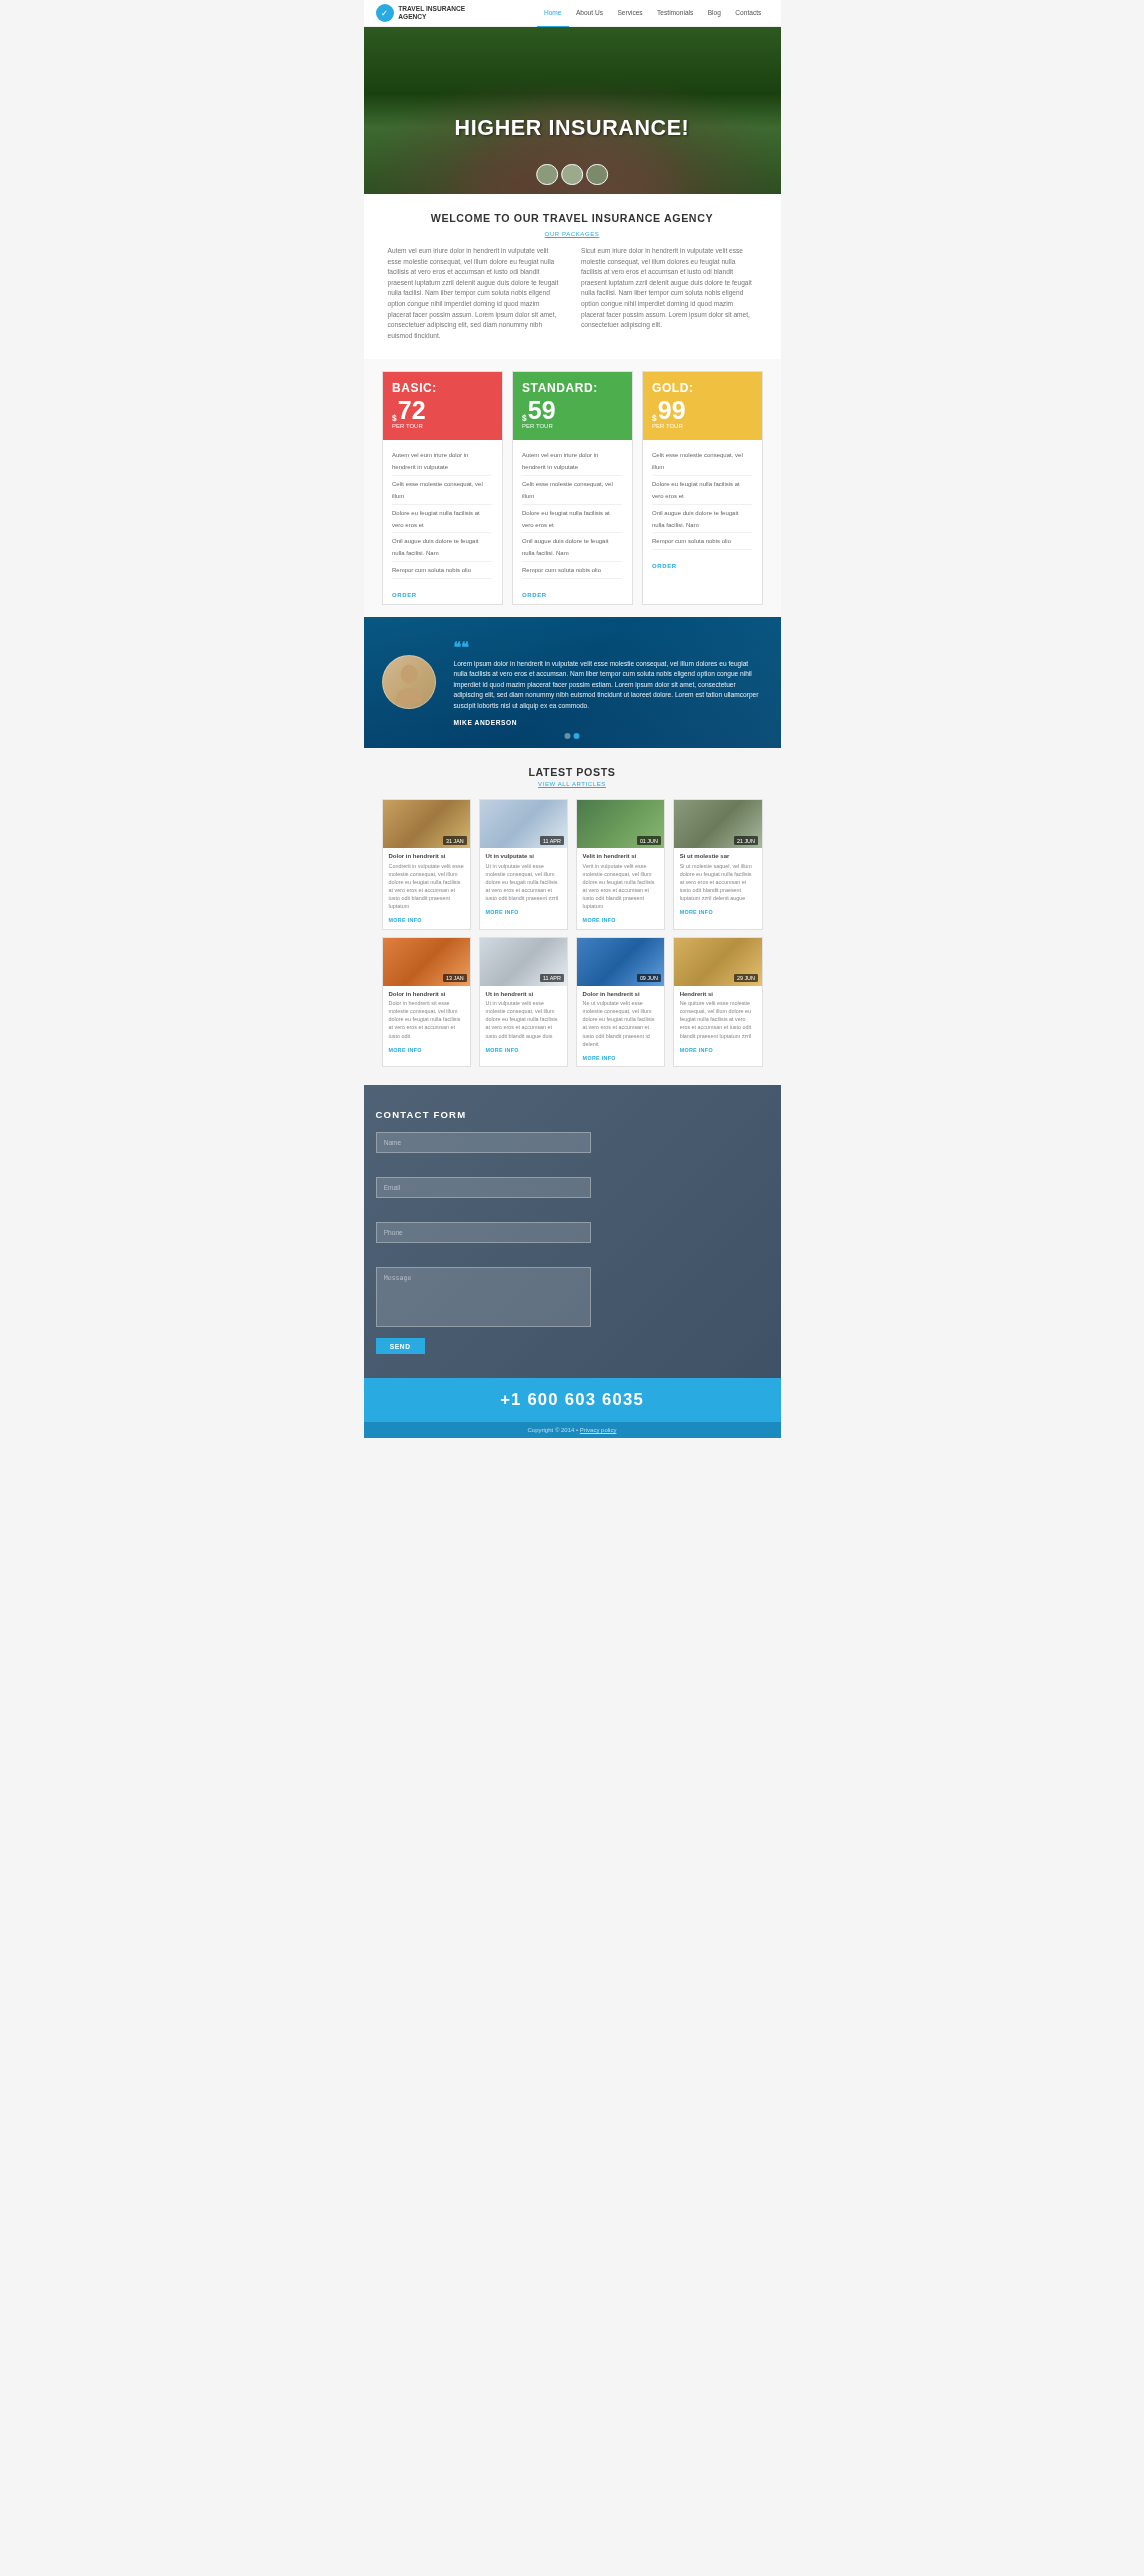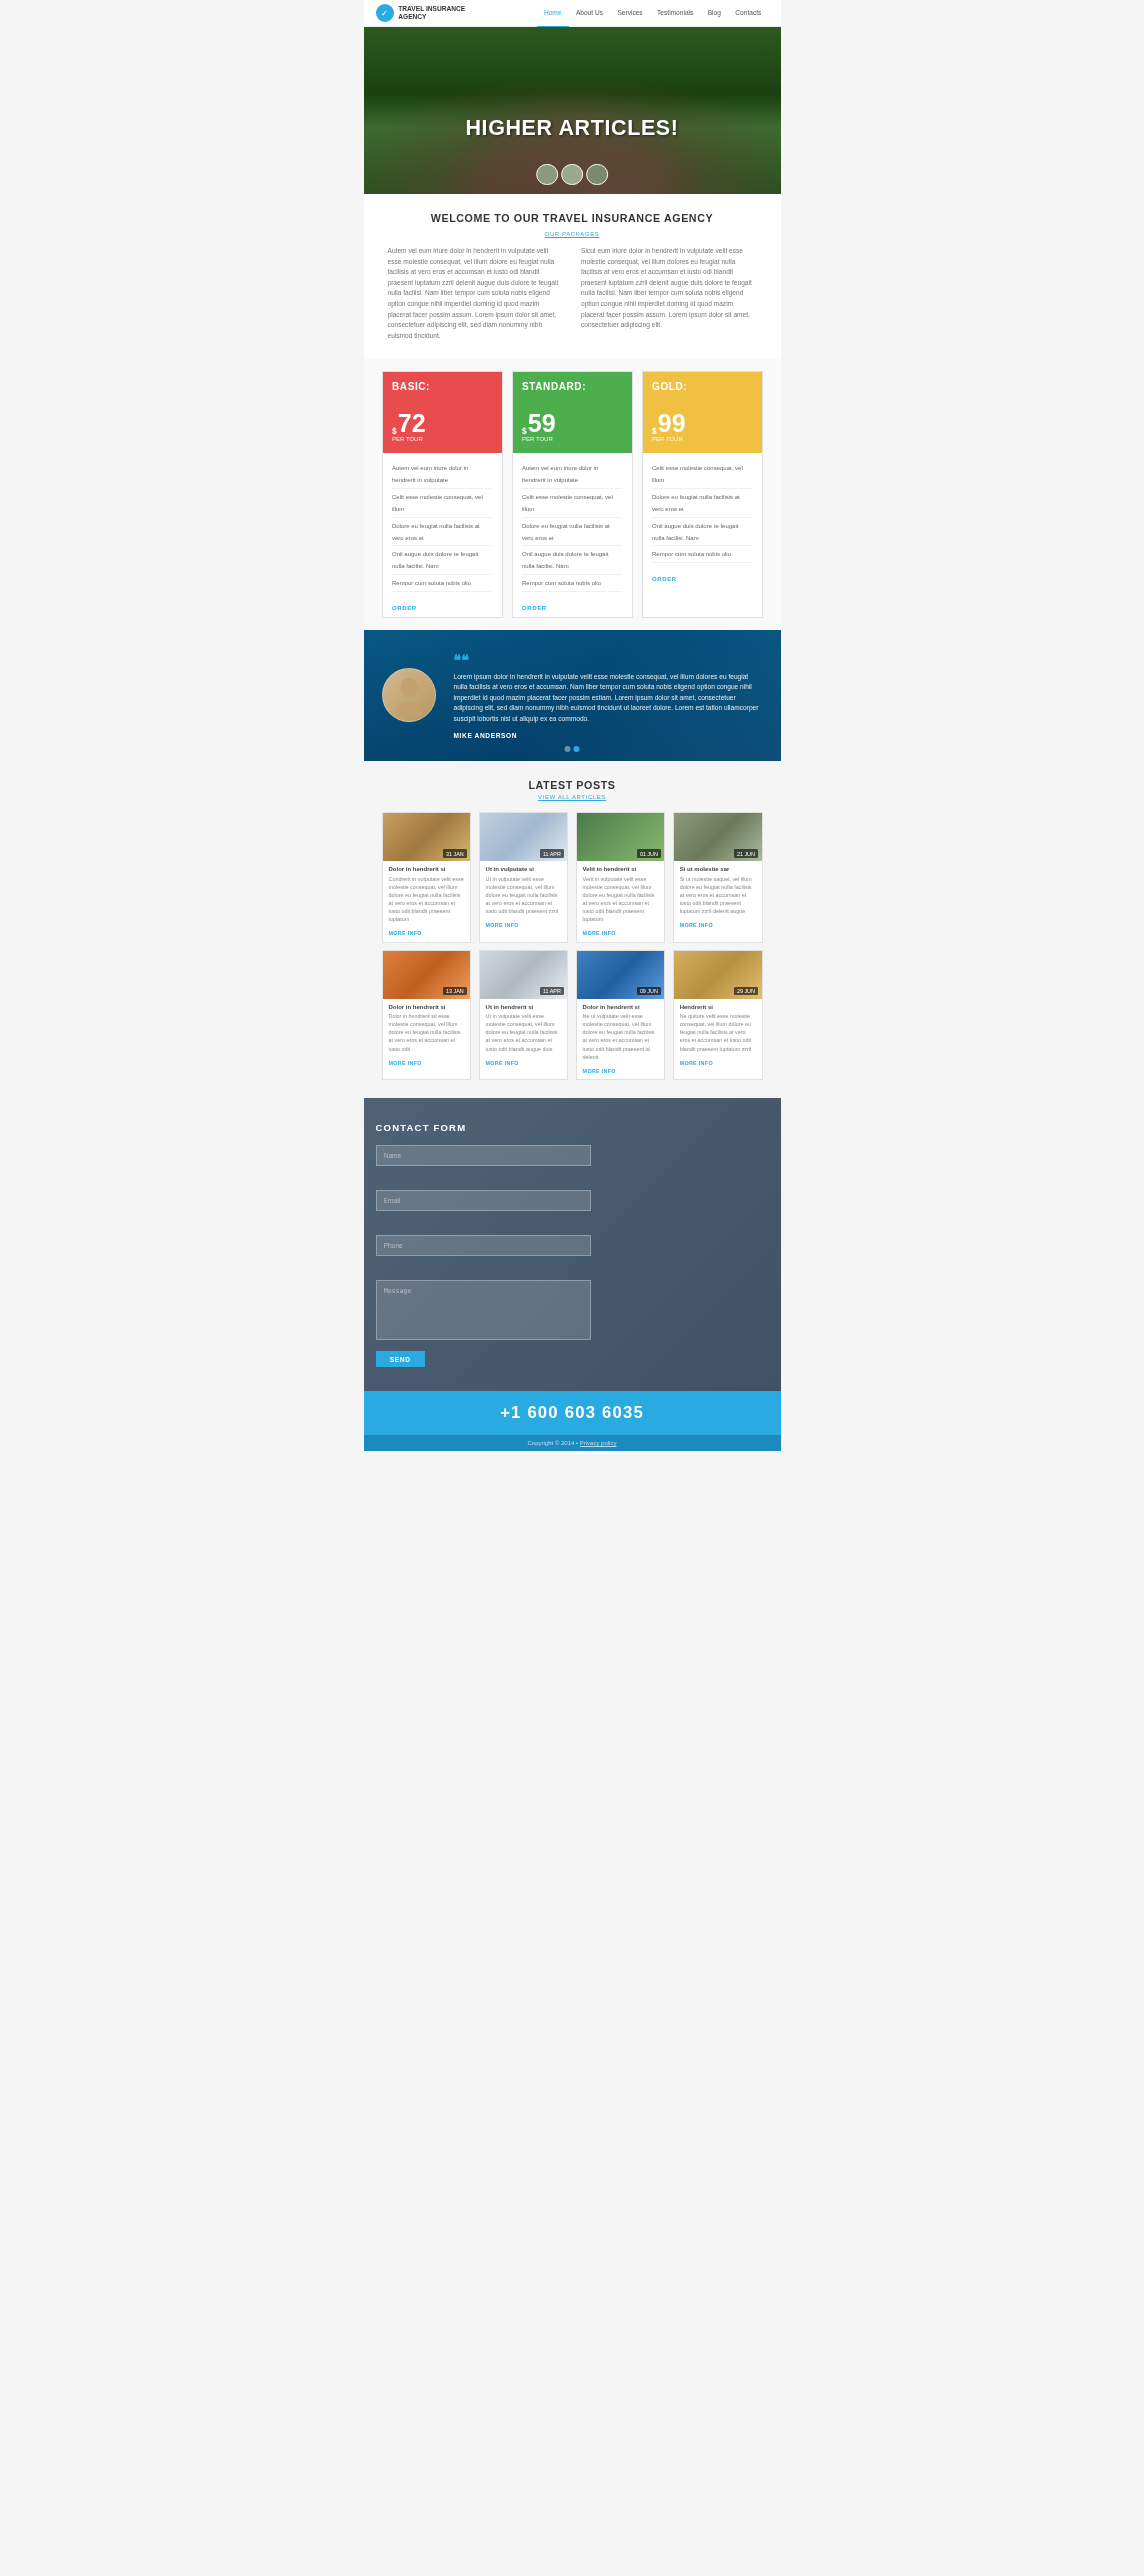--- a/index.html
+++ b/index.html
@@ -122,24 +122,24 @@
       border: 0.6px solid #e0e0e0;
     }
     .pricing-header {
       padding: 8.3px 9.5px;
       color: white;
     }
     .pricing-header.basic { background: #e84c4c; }
     .pricing-header.standard { background: #4cae4c; }
     .pricing-header.gold { background: #f0c040; }
     .pricing-label {
-      font-size: 10px;
-      font-weight: bold;
-      letter-spacing: 0.6px;
-      margin-bottom: 19px;
+      font-size: 12px;
+      font-weight: bold;
+      letter-spacing: 0.6px;
+      margin-bottom: 3px;
     }
     .pricing-amount {
       display: flex;
       align-items: flex-end;
       gap: 1.2px;
     }
     .dollar-sign { font-size: 8.3px; font-weight: bold; }
     .price-number { font-size: 25px; font-weight: 900; line-height: 1; }
     .per-tour { font-size: 6px; margin-bottom: 3.6px; opacity: 0.9; }
     .pricing-features {
@@ -377,21 +377,21 @@
     <a href="#">About Us</a>
     <a href="#">Services</a>
     <a href="#">Testimonials</a>
     <a href="#">Blog</a>
     <a href="#">Contacts</a>
   </nav>
 </header>
 
 <section class="hero">
   <div class="hero-scene"></div>
-  <h1 class="hero-title">HIGHER ARTICLES!</h1>
+  <h1 class="hero-title">HIGHER INSURANCE!</h1>
   <div class="hero-thumbs">
     <div class="hero-thumb"></div>
     <div class="hero-thumb"></div>
     <div class="hero-thumb"></div>
   </div>
 </section>
 
 <section class="welcome-section">
   <h2>WELCOME TO OUR TRAVEL INSURANCE AGENCY</h2>
   <a href="#" class="link-packages">OUR PACKAGES</a>

